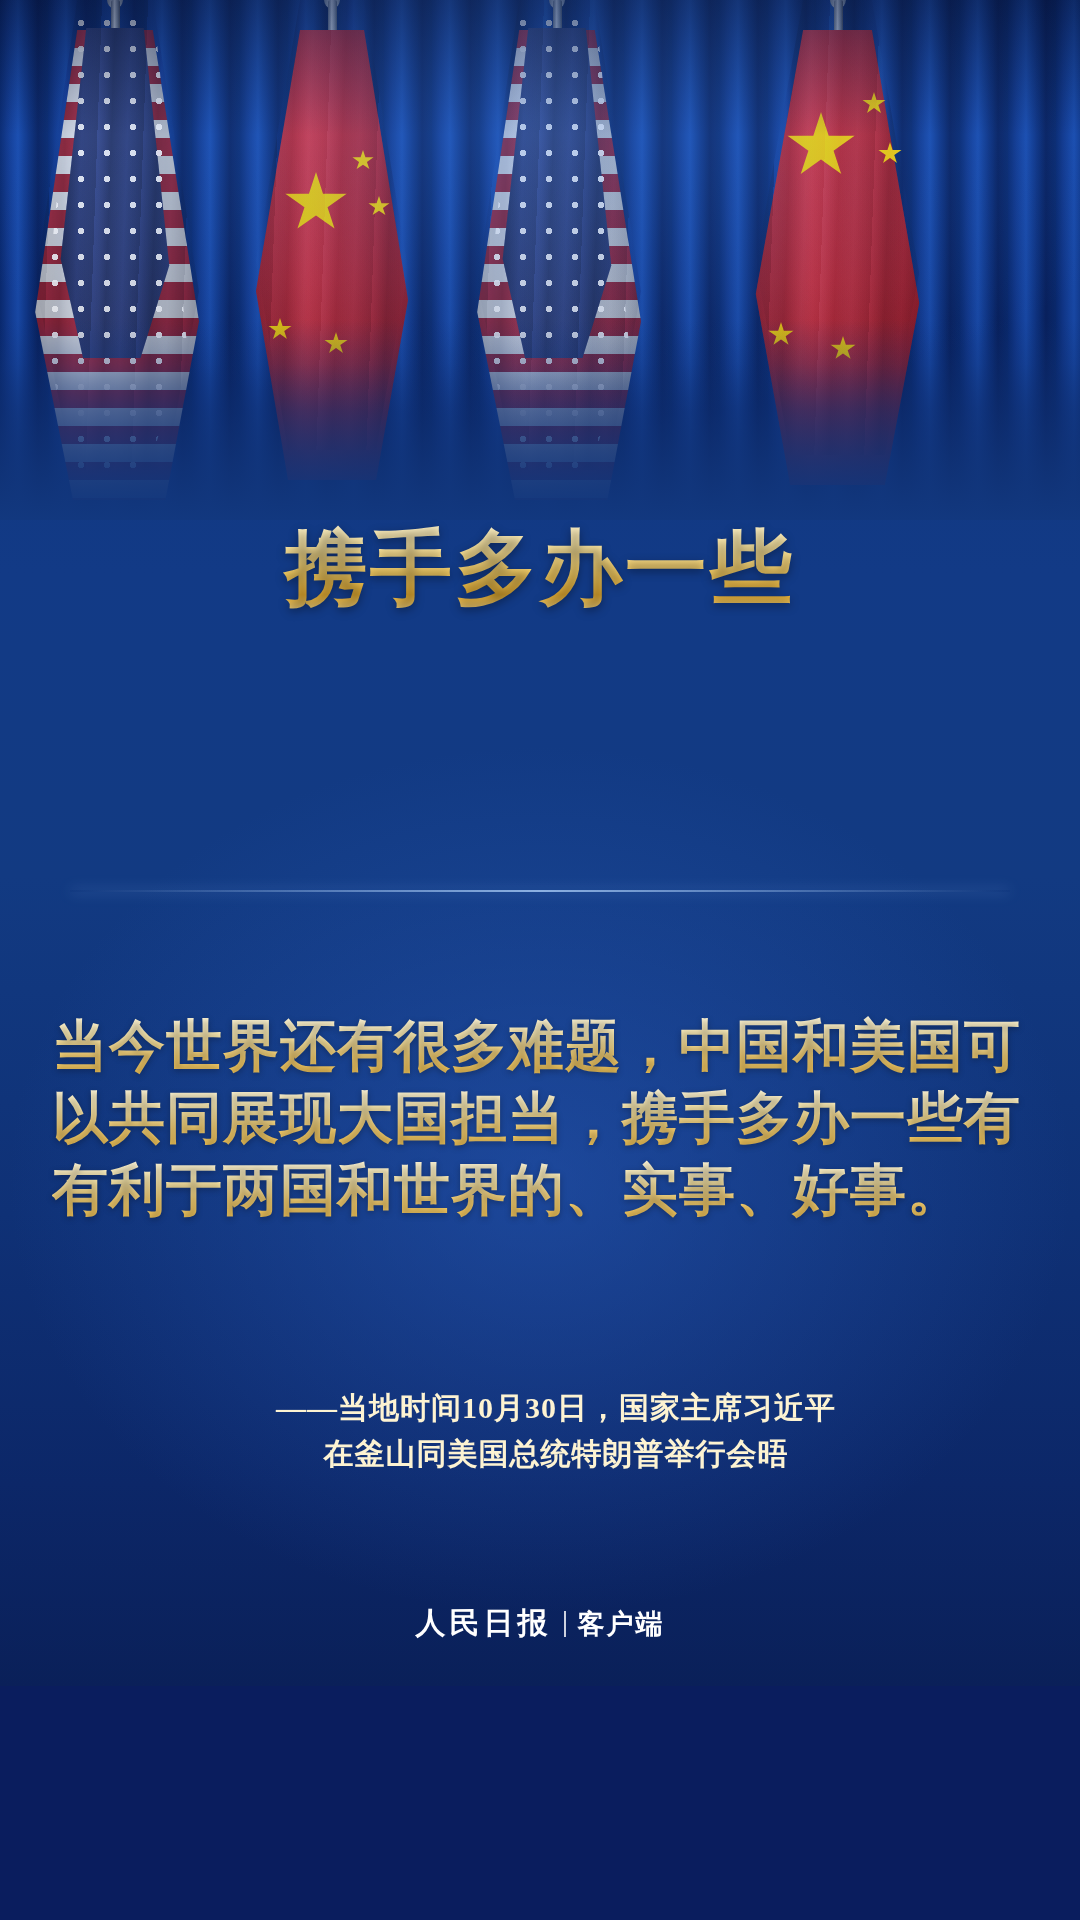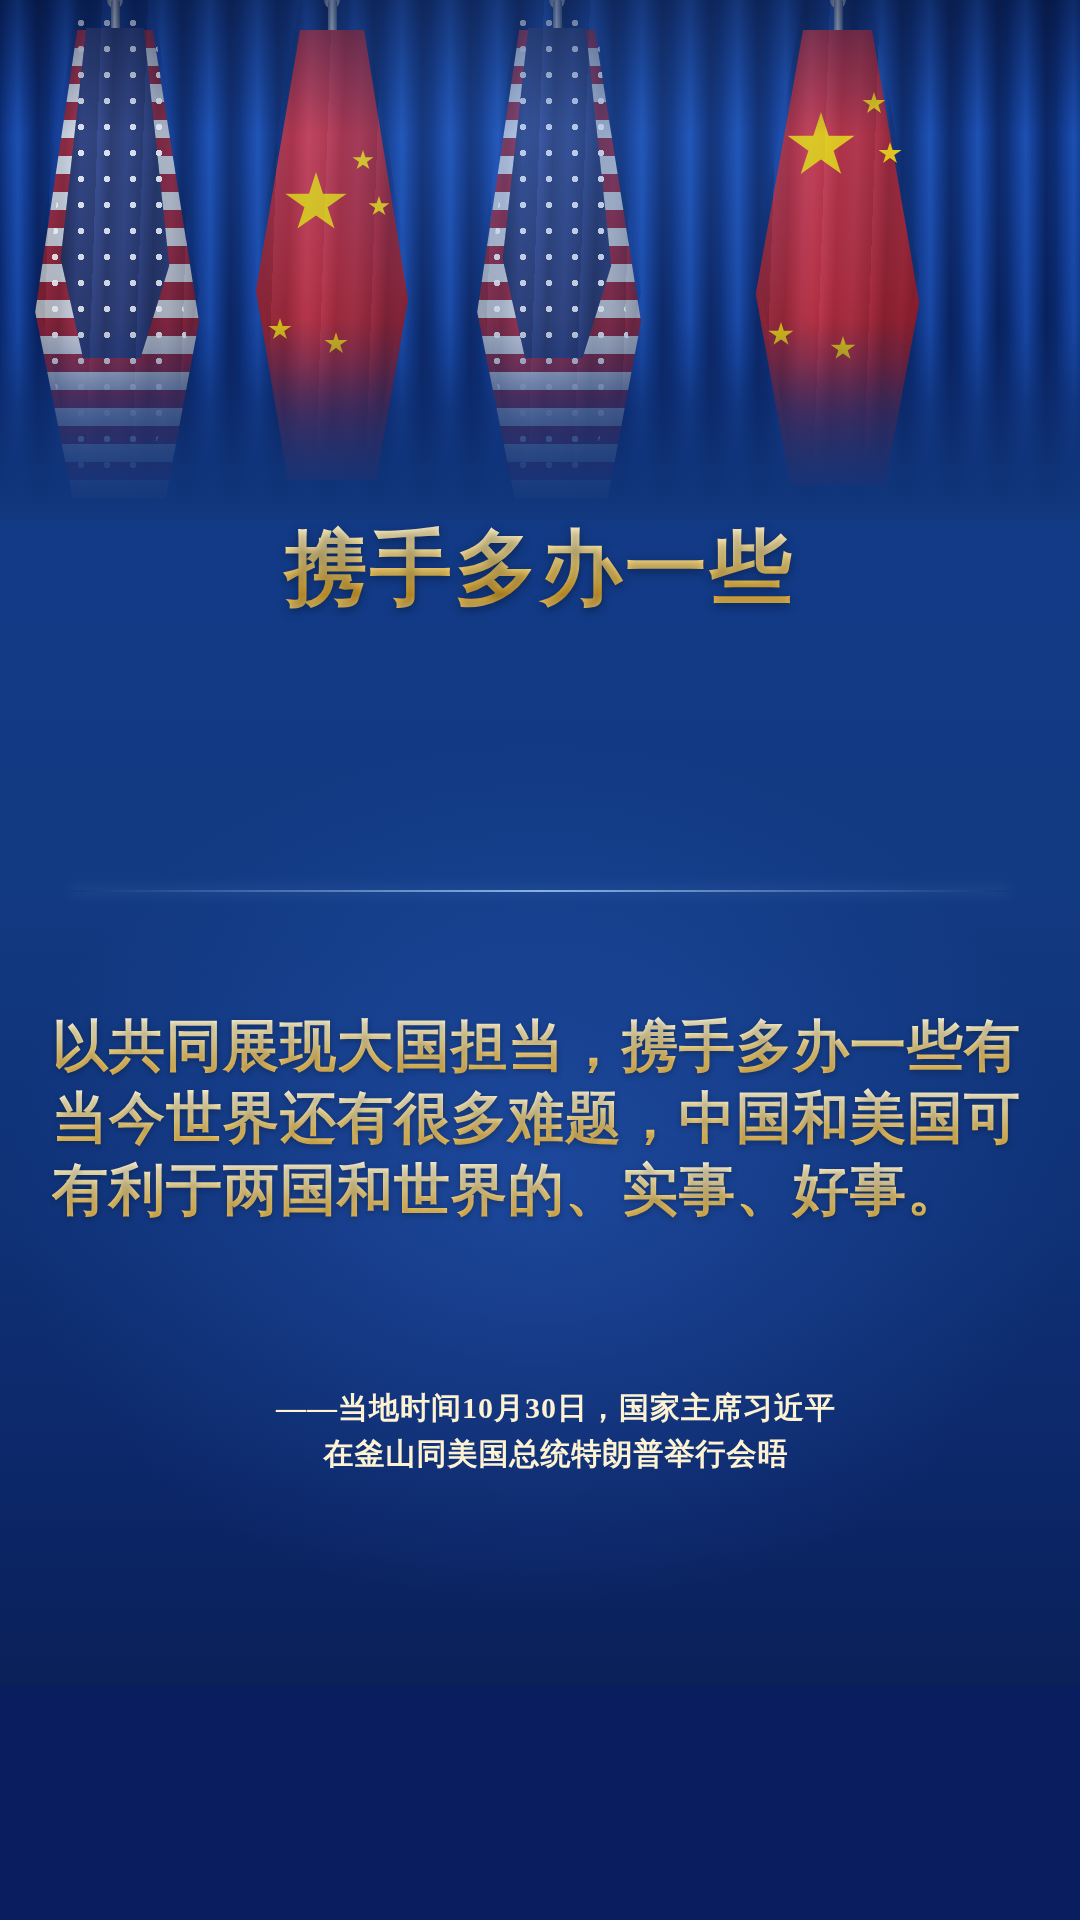--- a/index.html
+++ b/index.html
@@ -268,24 +268,29 @@
     <div class="photo-fade"></div>
   </div>
 
   <div class="headline">
     <div class="line">携手多办一些</div>
   </div>
 
   <div class="divider"></div>
 
   <div class="quote">
+    <div class="qline">当今世界还有很多难题，中国和美国可</div>
     <div class="qline">以共同展现大国担当，携手多办一些有</div>
-    <div class="qline">当今世界还有很多难题，中国和美国可</div>
     <div class="qline">有利于两国和世界的、实事、好事。</div>
   </div>
 
   <div class="attribution">
     <div class="aline">——当地时间10月30日，国家主席习近平</div>
     <div class="aline">在釜山同美国总统特朗普举行会晤</div>
   </div>
 
+  <div class="footer">
+    <span class="brand">人民日报</span>
+    <span class="bar"></span>
+    <span class="client">客户端</span>
+  </div>
 
 </div>
 
 </body></html>

